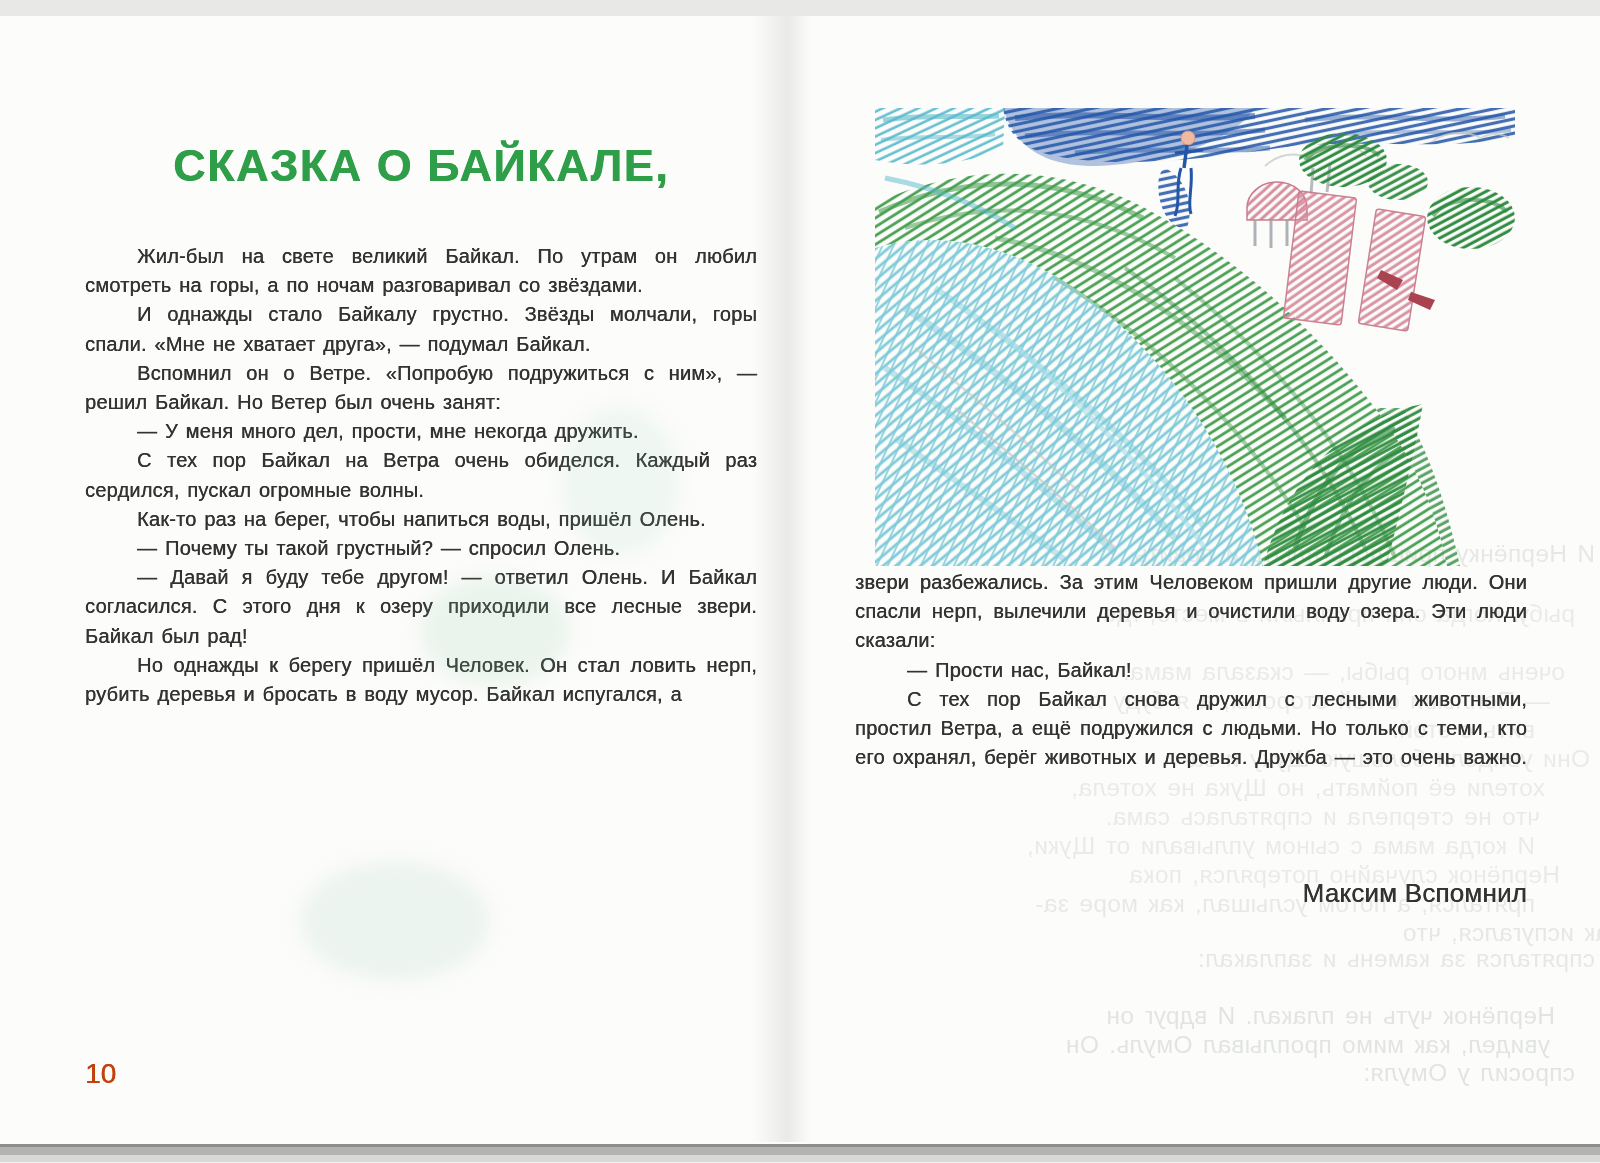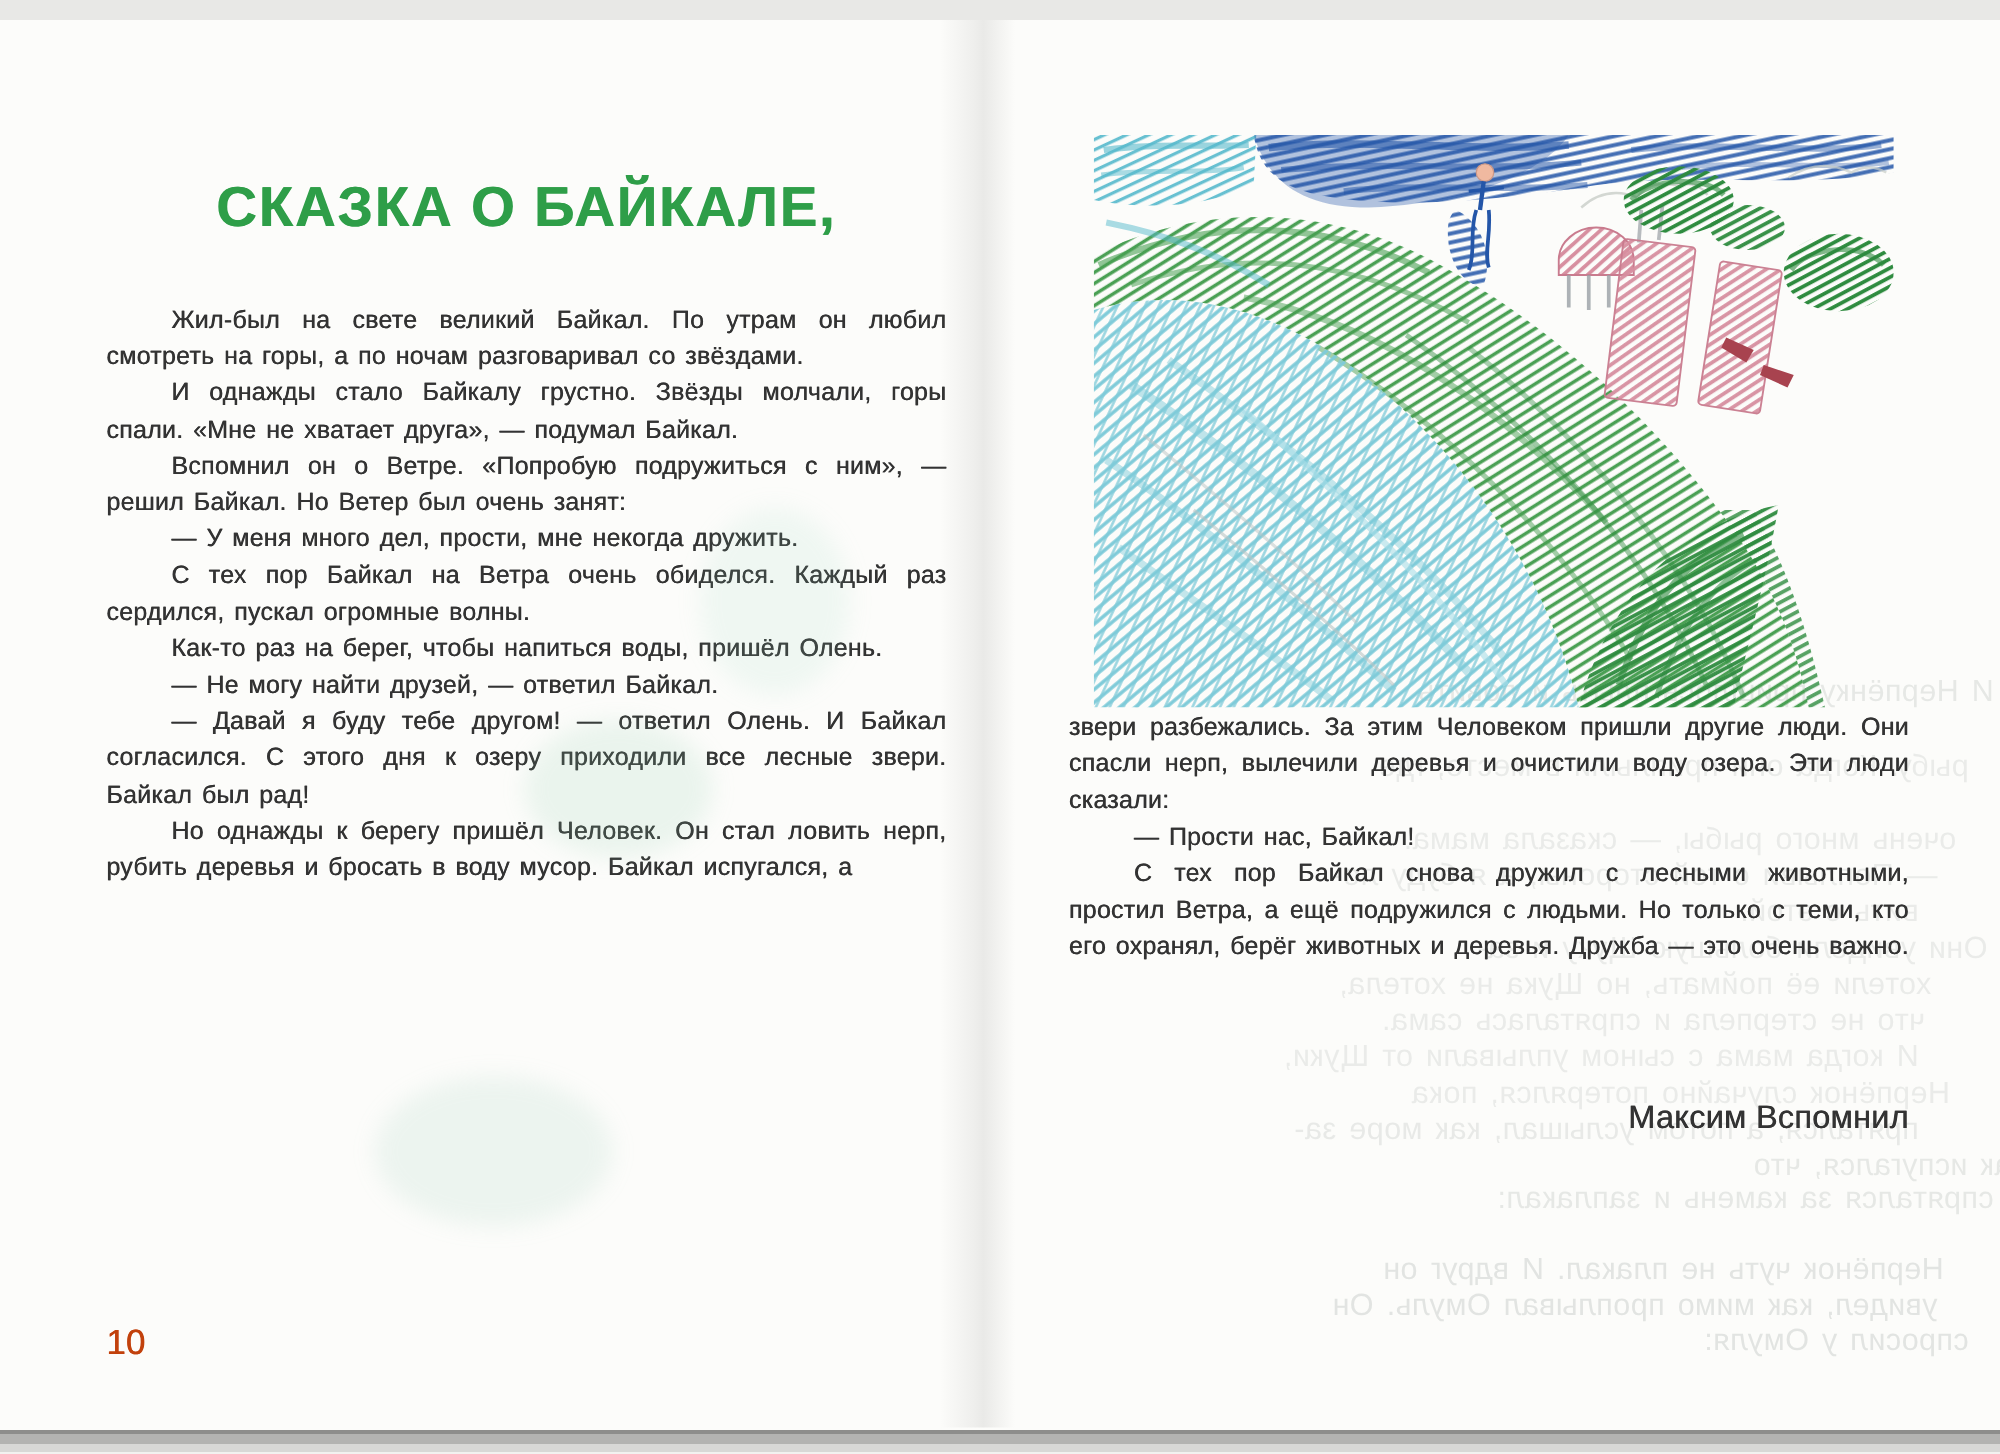--- a/index.html
+++ b/index.html
@@ -83,22 +83,22 @@
         <p>И однажды стало Байкалу грустно. Звёз­ды молчали, горы спали. «Мне не хватает друга», — подумал Байкал.</p>
 
         <p>Вспомнил он о Ветре. «Попробую под­ружиться с ним», — решил Байкал. Но Ве­тер был очень занят:</p>
 
         <p>— У меня много дел, прости, мне неког­да дружить.</p>
 
         <p>С тех пор Байкал на Ветра очень оби­делся. Каждый раз сердился, пускал огром­ные волны.</p>
 
         <p>Как-то раз на берег, чтобы напиться воды, пришёл Олень.</p>
 
-
-        <p>— Не могу найти друзей, — ответил Байкал.</p>
+        <p>— Почему ты такой грустный? — спро­сил Олень.</p>
+
 
         <p>— Давай я буду тебе другом! — ответил Олень. И Байкал согласился. С этого дня к озеру приходили все лесные звери. Байкал был рад!</p>
 
         <p>Но однажды к берегу пришёл Чело­век. Он стал ловить нерп, рубить деревья и бросать в воду мусор. Байкал испугался, а</p>
       </div>
 
     <div class="smudge smudge-1"></div>
     <div class="smudge smudge-2"></div>
     <div class="smudge smudge-3"></div>
 

